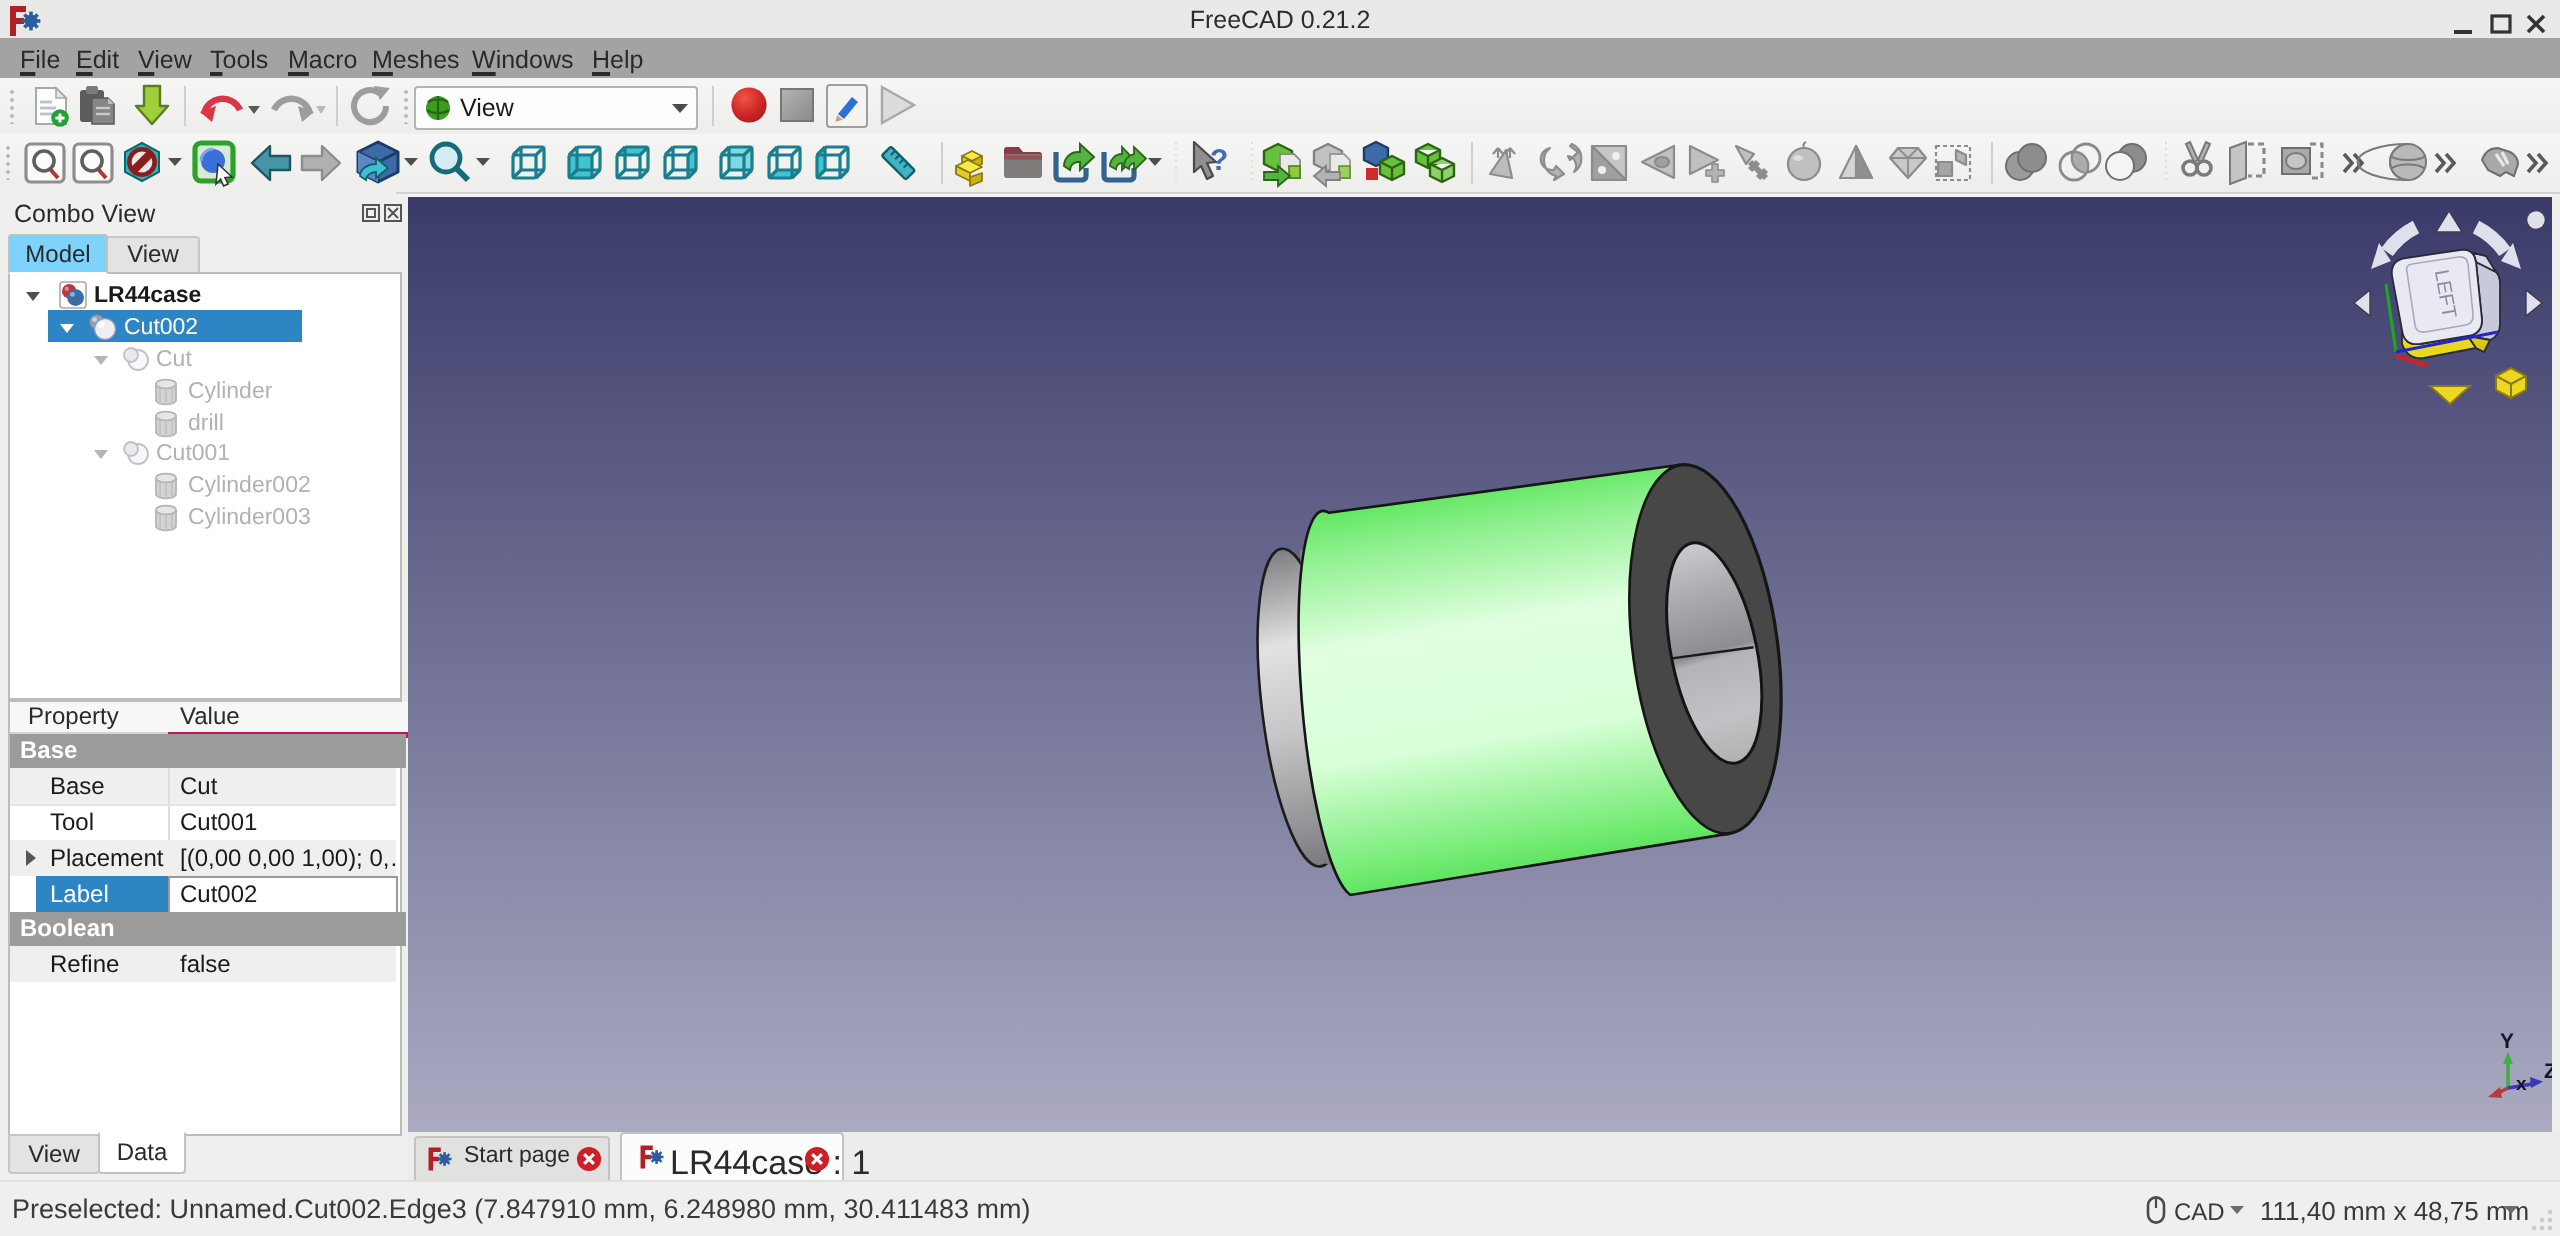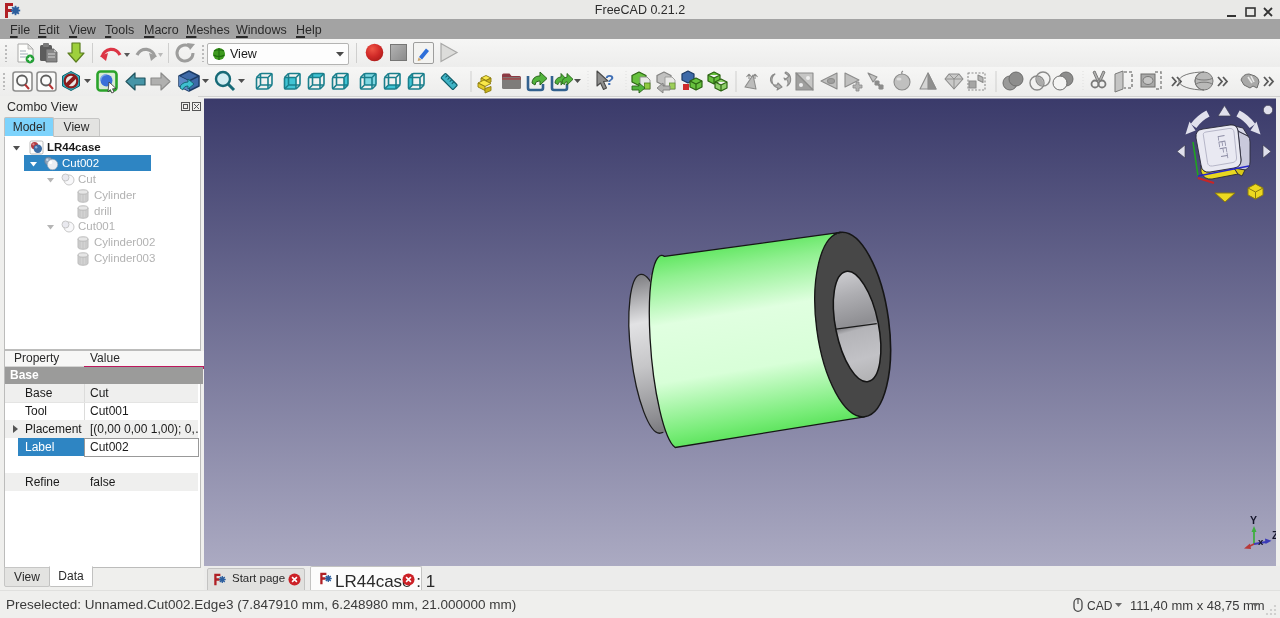--- a/index.html
+++ b/index.html
@@ -482,20 +482,21 @@
       <div class="abs" style="left:0;top:69px;width:193px;height:18px;background:#efefee"></div>
       <svg class="abs" style="left:7px;top:74px" width="6" height="8" viewBox="0 0 6 8">
           <path d="M1 0 l5 4 l-5 4 z" fill="#555"></path>
         </svg>
       <div class="abs" style="left:20px;top:71px;color:#1a1a1a">Placement</div>
         <div class="abs" style="left:85px;top:71px;color:#1a1a1a;width:108px;overflow:hidden;white-space:nowrap">[(0,00 0,00 1,00); 0,…</div>
       <div class="abs" style="left:13px;top:87px;width:66px;height:18px;background:#2e85c3"></div>
       <div class="abs" style="left:79px;top:87px;width:113px;height:17px;background:#fff;border:0.5px solid #999"></div>
       <div class="abs" style="left:20px;top:89px;color:#fff">Label</div>
         <div class="abs" style="left:85px;top:89px;color:#1a1a1a">Cut002</div>
+      <div class="abs" style="left:0;top:105px;width:193px;height:17px;background:#9b9b9a;color:#fff;font-weight:bold;padding-left:5px;line-height:17px">Boolean</div>
       <div class="abs" style="left:0;top:122px;width:193px;height:18px;background:#efefee"></div>
       <div class="abs" style="left:20px;top:124px;color:#1a1a1a">Refine</div>
         <div class="abs" style="left:85px;top:124px;color:#1a1a1a">false</div>
     </div>
 
     <div class="abs" style="left:4px;top:471px;width:44px;height:18px;background:#e3e3e1;border:1px solid #c6c6c5;border-radius:0 0 2px 2px;font-size:12px;color:#2a2a2a;text-align:center;line-height:18px">View</div>
     <div class="abs" style="left:49px;top:470px;width:42px;height:19px;background:#fff;border:1px solid #c1c1c0;border-top:1px solid #fff;border-radius:0 0 2px 2px;font-size:12px;color:#2a2a2a;text-align:center;line-height:19px">Data</div>
   </div>
   <svg class="abs" id="viewport" viewBox="0 0 1072 469">
     <defs>
@@ -621,21 +622,21 @@
           </g>
         </g>
     </svg>
     <div class="abs" style="left:131px;top:6px;font-size:17px;color:#2a2a2a">LR44case : 1</div>
     <svg class="abs" style="left:198px;top:7px" width="13" height="13" viewBox="0 0 14 14">
         <circle cx="7" cy="7" r="6.5" fill="#cc2127"></circle>
         <path d="M4.4 4.4 l5.2 5.2 M9.6 4.4 l-5.2 5.2" stroke="#fff" stroke-width="1.7"></path>
       </svg>
   </div>
   <div class="abs" id="statusbar">
-    <div class="abs" style="left:6px;top:6px;font-size:13.5px;color:#3a3a3a">Preselected: Unnamed.Cut002.Edge3 (7.847910 mm, 6.248980 mm, 21.000000 mm)</div>
+    <div class="abs" style="left:6px;top:6px;font-size:13.5px;color:#3a3a3a">Preselected: Unnamed.Cut002.Edge3 (7.847910 mm, 6.248980 mm, 30.411483 mm)</div>
     <div class="abs" style="left:1087px;top:8px;font-size:12px;color:#3a3a3a">CAD</div>
     <div class="abs" style="left:1130px;top:7px;font-size:13px;color:#3a3a3a">111,40 mm x 48,75 mm</div>
     <svg class="abs" style="left:1073px;top:7px" width="10" height="14" viewBox="0 0 10 14">
       <rect x="1" y="0.7" width="8" height="12.6" rx="4" fill="none" stroke="#4a4a4a" stroke-width="1.3"></rect>
       <line x1="5" y1="1" x2="5" y2="6" stroke="#4a4a4a" stroke-width="1.1"></line>
     </svg>
     <svg class="abs" style="left:1115px;top:12px" width="7" height="5" viewBox="0 0 7 5">
         <path d="M0 0 h7 l-3.5 4 z" fill="#6a6a6a"></path>
       </svg>
     <svg class="abs" style="left:1252px;top:12px" width="7" height="5" viewBox="0 0 7 5">

